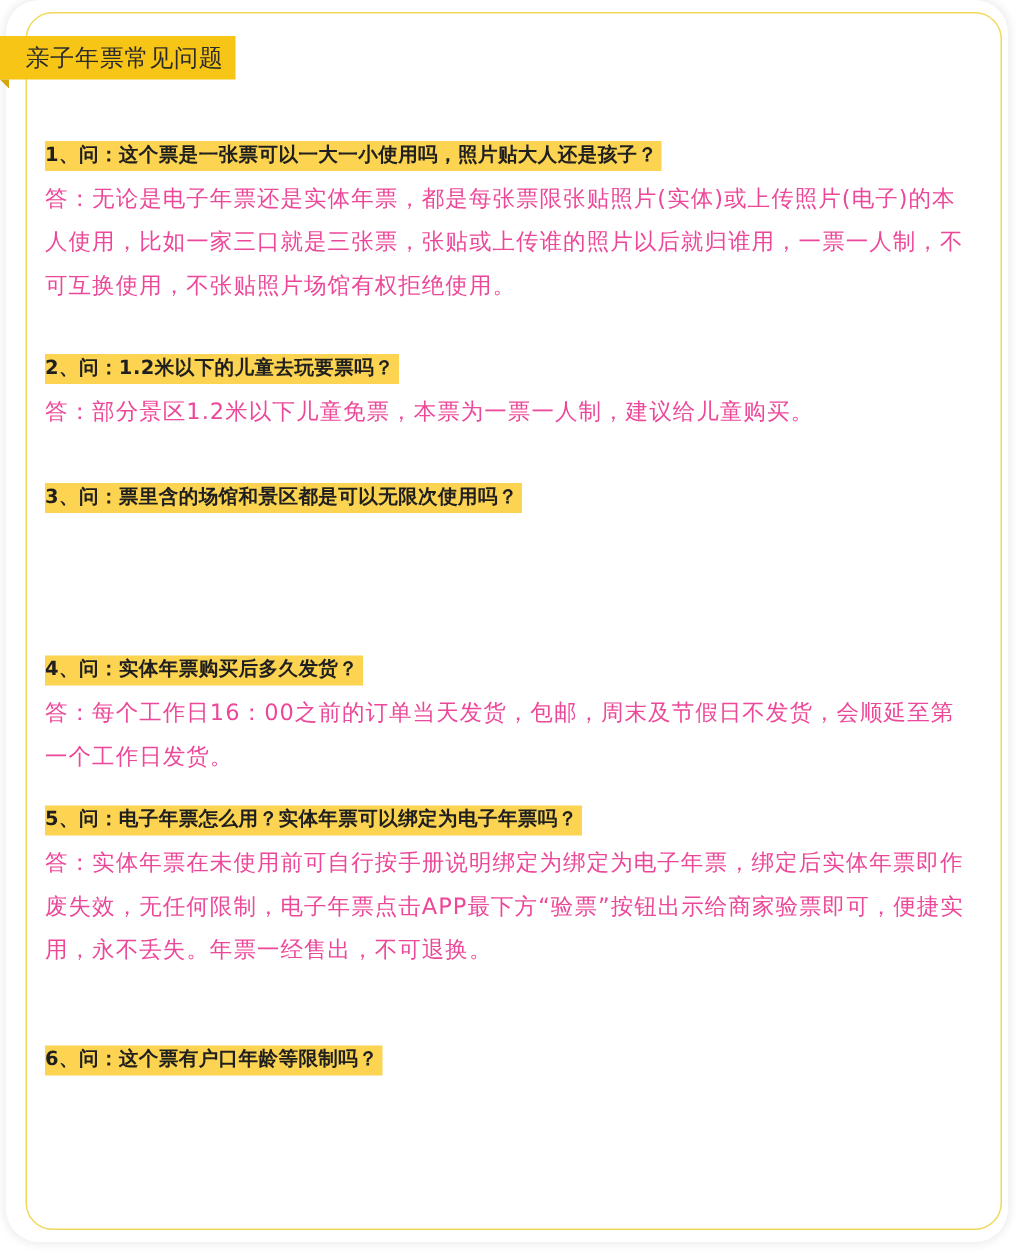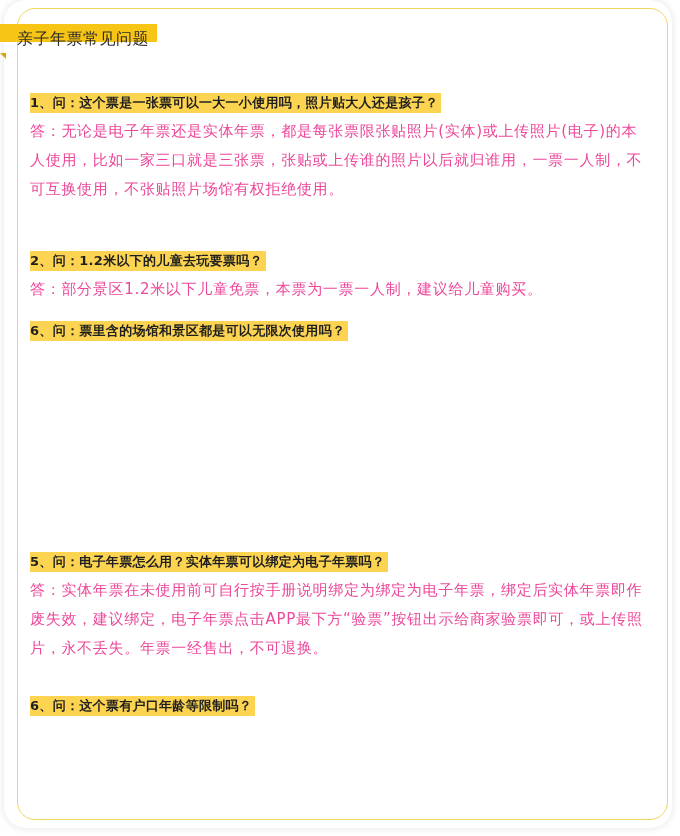--- a/index.html
+++ b/index.html
@@ -32,21 +32,21 @@
       height: 812px;
       box-sizing: border-box;
       border: 1.5px solid #f0d85c;
       border-radius: 18px;
       background: #ffffff;
     }
     .title-badge {
       position: absolute;
       left: 0px;
       top: 24px;
-      height: 18px;
+      height: 29px;
       padding: 0 8px 0 17px;
       background: #f7c515;
       color: #2b2b2b;
       font-size: 16px;
       line-height: 29px;
       letter-spacing: 0.5px;
     }
     .title-fold {
       position: absolute;
       left: 0px;
@@ -76,24 +76,24 @@
       letter-spacing: 0.3px;
     }
     .answer {
       margin: 4px 0 0 0;
       color: #ec4899;
       font-size: 15px;
       line-height: 29px;
       letter-spacing: 0.7px;
     }
     .qa-1 { position: absolute; top: 0px; }
-    .qa-2 { position: absolute; top: 142px; margin-top: 16px; }
+    .qa-2 { position: absolute; top: 142px; }
     .qa-3 { position: absolute; top: 228px; }
     .qa-4 { position: absolute; top: 343px; }
-    .qa-5 { position: absolute; top: 459px; }
+    .qa-5 { position: absolute; top: 443px; }
     .qa-6 { position: absolute; top: 603px; }
   </style>
 </head>
 <body>
 
 <div class="outer-card">
   <div class="inner-card"></div>
 </div>
 
 <div class="title-badge">亲子年票常见问题</div>
@@ -102,24 +102,26 @@
 <div class="content">
   <div class="qa qa-1">
     <div class="question">1、问：这个票是一张票可以一大一小使用吗，照片贴大人还是孩子？</div>
     <div class="answer">答：无论是电子年票还是实体年票，都是每张票限张贴照片(实体)或上传照片(电子)的本人使用，比如一家三口就是三张票，张贴或上传谁的照片以后就归谁用，一票一人制，不可互换使用，不张贴照片场馆有权拒绝使用。</div>
   </div>
   <div class="qa qa-2">
     <div class="question">2、问：1.2米以下的儿童去玩要票吗？</div>
     <div class="answer">答：部分景区1.2米以下儿童免票，本票为一票一人制，建议给儿童购买。</div>
   </div>
   <div class="qa qa-3">
-    <div class="question">6、问：票里含的场馆和景区都是可以无限次使用吗？</div>
+    <div class="question">3、问：票里含的场馆和景区都是可以无限次使用吗？</div>
   </div>
   <div class="qa qa-4">
+    <div class="question">4、问：实体年票购买后多久发货？</div>
+    <div class="answer">答：每个工作日16：00之前的订单当天发货，包邮，周末及节假日不发货，会顺延至第一个工作日发货。</div>
   </div>
   <div class="qa qa-5">
     <div class="question">5、问：电子年票怎么用？实体年票可以绑定为电子年票吗？</div>
-    <div class="answer">答：实体年票在未使用前可自行按手册说明绑定为绑定为电子年票，绑定后实体年票即作废失效，建议绑定，电子年票点击APP最下方“验票”按钮出示给商家验票即可，或上传照片，永不丢失。年票一经售出，不可退换。</div>
+    <div class="answer">答：实体年票在未使用前可自行按手册说明绑定为绑定为电子年票，绑定后实体年票即作废失效，无任何限制，电子年票点击APP最下方“验票”按钮出示给商家验票即可，便捷实用，永不丢失。年票一经售出，不可退换。</div>
   </div>
   <div class="qa qa-6">
     <div class="question">6、问：这个票有户口年龄等限制吗？</div>
   </div>
 </div>
 
 </body></html>

